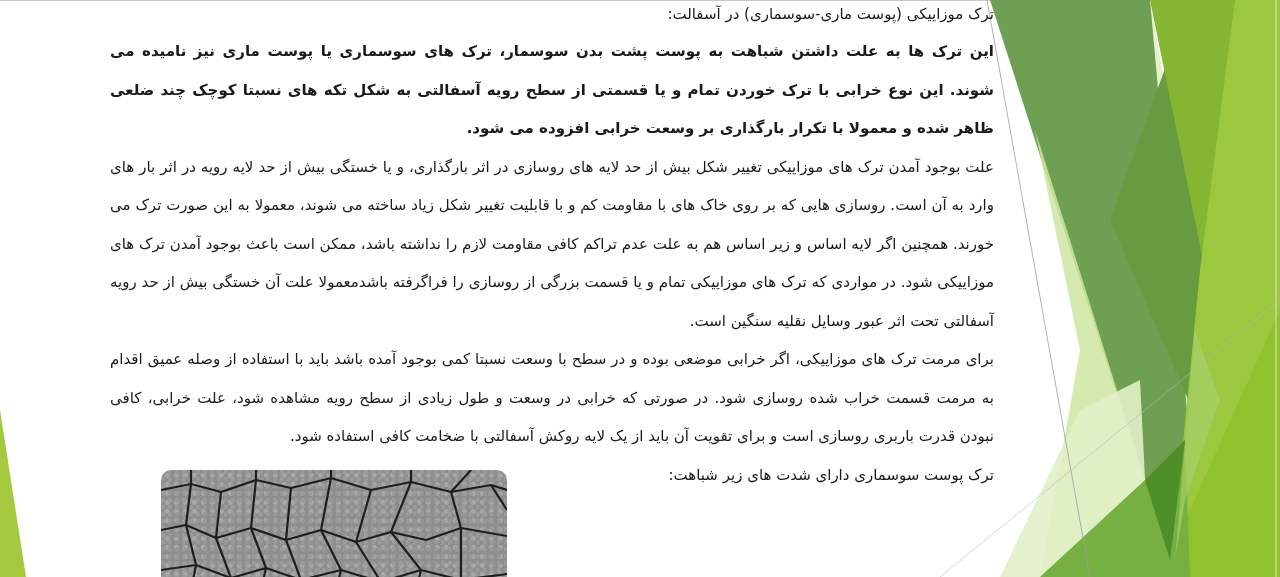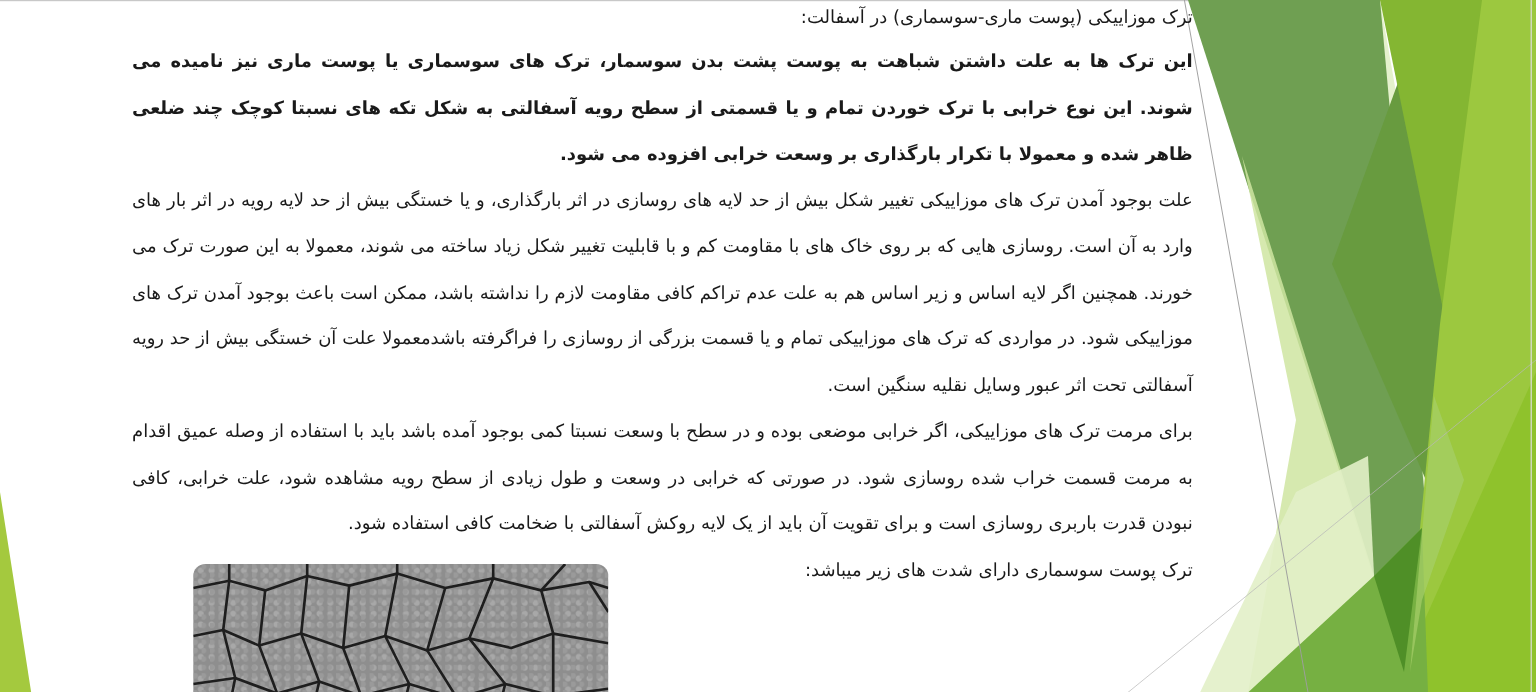--- a/index.html
+++ b/index.html
@@ -53,21 +53,21 @@
   <line x1="987" y1="0" x2="1090" y2="577" stroke="#9e9e9e" stroke-width="0.8"></line>
   <line x1="940" y1="577" x2="1280" y2="300" stroke="#b8b8b8" stroke-width="0.6"></line>
   <line x1="1276" y1="0" x2="1276" y2="577" stroke="#dddddd" stroke-width="1"></line>
 </svg>
 
 <div class="slide-text">
   <p class="title">ترک موزاییکی (پوست ماری-سوسماری) در آسفالت:</p>
   <p class="p1">این ترک ها به علت داشتن شباهت به پوست پشت بدن سوسمار، ترک های سوسماری یا پوست ماری نیز نامیده می شوند. این نوع خرابی با ترک خوردن تمام و یا قسمتی از سطح رویه آسفالتی به شکل تکه های نسبتا کوچک چند ضلعی ظاهر شده و معمولا با تکرار بارگذاری بر وسعت خرابی افزوده می شود.</p>
   <p>علت بوجود آمدن ترک های موزاییکی تغییر شکل بیش از حد لایه های روسازی در اثر بارگذاری، و یا خستگی بیش از حد لایه رویه در اثر بار های وارد به آن است. روسازی هایی که بر روی خاک های با مقاومت کم و با قابلیت تغییر شکل زیاد ساخته می شوند، معمولا به این صورت ترک می خورند. همچنین اگر لایه اساس و زیر اساس هم به علت عدم تراکم کافی مقاومت لازم را نداشته باشد، ممکن است باعث بوجود آمدن ترک های موزاییکی شود. در مواردی که ترک های موزاییکی تمام و یا قسمت بزرگی از روسازی را فراگرفته باشدمعمولا علت آن خستگی بیش از حد رویه آسفالتی تحت اثر عبور وسایل نقلیه سنگین است.</p>
   <p>برای مرمت ترک های موزاییکی، اگر خرابی موضعی بوده و در سطح با وسعت نسبتا کمی بوجود آمده باشد باید با استفاده از وصله عمیق اقدام به مرمت قسمت خراب شده روسازی شود. در صورتی که خرابی در وسعت و طول زیادی از سطح رویه مشاهده شود، علت خرابی، کافی نبودن قدرت باربری روسازی است و برای تقویت آن باید از یک لایه روکش آسفالتی با ضخامت کافی استفاده شود.</p>
-  <p>ترک پوست سوسماری دارای شدت های زیر میباشد:</p>
+  <p>ترک پوست سوسماری دارای شدت های زیر شباهت:</p>
 </div>
 
 <div class="photo">
   <svg width="346" height="120" viewBox="0 0 346 120">
     <g stroke="#1e1e1e" stroke-width="2.2" fill="none" stroke-linejoin="round">
       <path d="M0,20 L30,14 L60,22 L95,10 L130,18 L170,8 L210,20 L250,12 L290,22 L330,15 L346,20"></path>
       <path d="M0,60 L25,55 L55,68 L90,58 L125,70 L160,60 L195,72 L230,62 L265,70 L300,58 L346,66"></path>
       <path d="M0,100 L35,95 L70,108 L105,98 L140,110 L180,100 L220,112 L260,100 L300,110 L346,104"></path>
       <path d="M30,0 L30,14 L25,55 L35,95 L30,120"></path>
       <path d="M95,0 L95,10 L90,58 L105,98 L100,120"></path>

